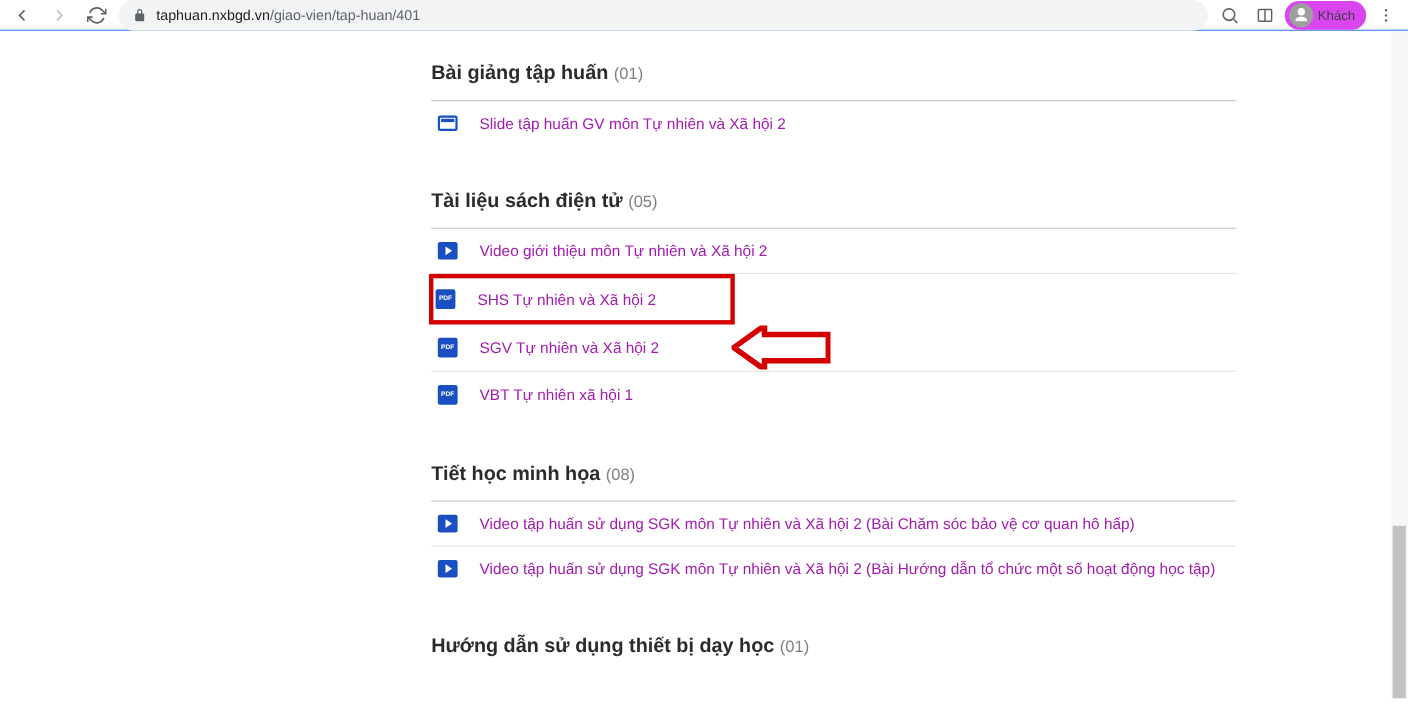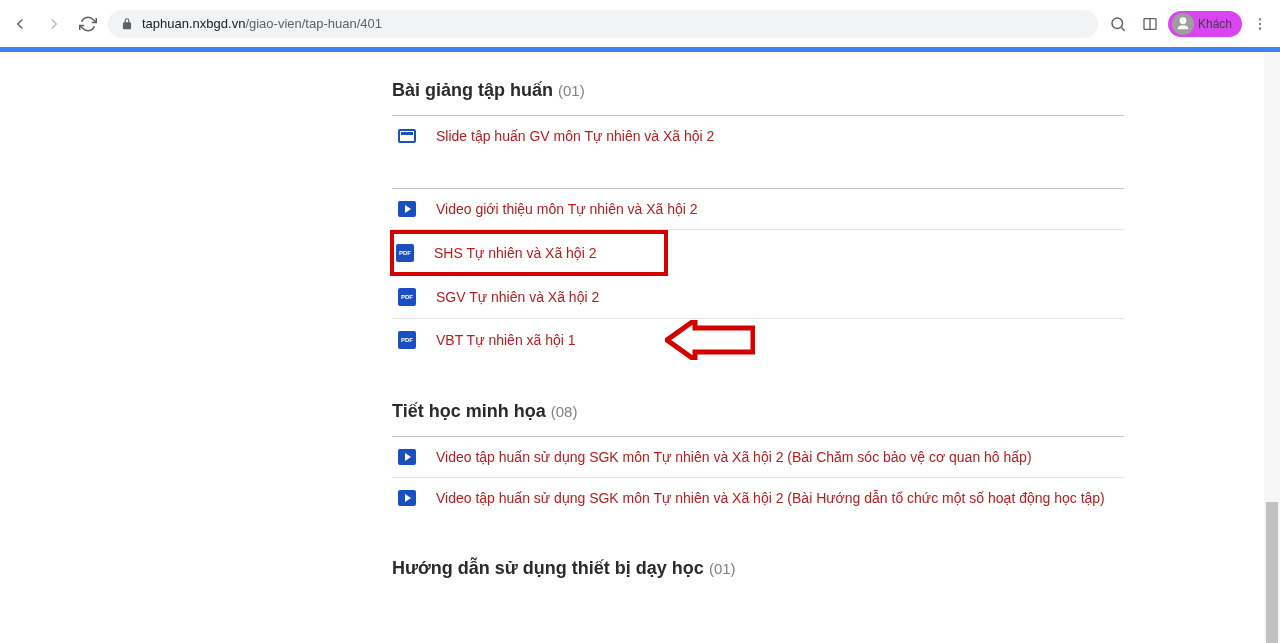--- a/index.html
+++ b/index.html
@@ -1,19 +1,19 @@
 <!DOCTYPE html>
 <html><head>
   <meta charset="utf-8">
   <style>
     * { margin: 0; padding: 0; box-sizing: border-box; }
     body { font-family: Arial, sans-serif; background: #fff; width: 1280px; height: 643px; overflow: hidden; }
 
     
-    .chrome-bar { display: flex; align-items: center; height: 52px; padding: 0 6px; gap: 6px; border-bottom: 5px solid #3b82f6; background: #fff; }
+    .chrome-bar { display: flex; align-items: center; height: 28px; padding: 0 6px; gap: 6px; border-bottom: 1px solid #3b82f6; background: #fff; }
     .nav-btn { width: 28px; height: 28px; display: flex; align-items: center; justify-content: center; border-radius: 50%; cursor: pointer; color: #5f6368; }
     .nav-btn.disabled { color: #bdbdbd; }
     .nav-btn svg { width: 18px; height: 18px; }
     .url-bar { flex: 1; display: flex; align-items: center; height: 28px; background: #f1f3f4; border-radius: 14px; padding: 0 12px; gap: 8px; color: #5f6368; font-size: 13px; }
     .url-bar .lock { width: 14px; height: 14px; }
     .url-text { color: #202124; }
     .url-path { color: #5f6368; }
     .right-icons { display: flex; align-items: center; gap: 4px; }
     .icon-btn { width: 28px; height: 28px; display: flex; align-items: center; justify-content: center; cursor: pointer; color: #5f6368; }
     .profile-chip { display: flex; align-items: center; gap: 4px; background: #d946ef; border-radius: 16px; padding: 2px 10px 2px 4px; cursor: pointer; }
@@ -25,21 +25,21 @@
     
     .viewport { position: relative; height: 607px; overflow: hidden; }
     .content { width: 1264px; padding: 20px 0 0 392px; }
 
     .section-title { font-size: 18px; font-weight: 700; color: #2b2b2b; padding: 8px 0; }
     .section-count { font-weight: 400; color: #828282; font-size: 15px; }
     .section-rule { border-top: 1px solid #c6c6c6; margin-top: 6px; }
 
     .item-row { display: flex; align-items: center; gap: 20px; padding: 12px 6px; border-bottom: 1px solid #e4e4e4; cursor: pointer; position: relative; }
     .item-row:last-child { border-bottom: none; }
-    .item-label { font-size: 14px; color: #b91c1c; }
+    .item-label { font-size: 14px; color: #a21caf; }
 
     .icon-slide { width: 18px; height: 14px; border: 2px solid #1a4fc2; border-radius: 2px; position: relative; }
     .icon-slide::after { content: ""; position: absolute; top: 1px; left: 1px; right: 1px; height: 3px; background: #1a4fc2; }
 
     .icon-video { width: 18px; height: 16px; background: #1a4fc2; border-radius: 2px; position: relative; display: flex; align-items: center; justify-content: center; }
     .icon-video::after { content: ""; width: 0; height: 0; border-left: 6px solid #fff; border-top: 4px solid transparent; border-bottom: 4px solid transparent; margin-left: 1px; }
 
     .icon-pdf { width: 18px; height: 18px; background: #1a4fc2; border-radius: 2px; display: flex; align-items: center; justify-content: center; color: #fff; font-size: 6px; font-weight: bold; }
 
     .highlight-box { border: 4px solid #d40000; }
@@ -121,20 +121,23 @@
         <span>Bài giảng tập huấn</span> <span class="section-count">(01)</span>
       </div>
       <div class="section-rule"></div>
       <div class="item-row">
         <div class="icon-slide"></div>
         <span class="item-label">Slide tập huấn GV môn Tự nhiên và Xã hội 2</span>
       </div>
     </div>
 
     <div class="section">
+      <div class="section-title">
+        <span>Tài liệu sách điện tử</span> <span class="section-count">(05)</span>
+      </div>
       <div class="section-rule"></div>
       <div class="item-row">
         <div class="icon-video"></div>
         <span class="item-label">Video giới thiệu môn Tự nhiên và Xã hội 2</span>
       </div>
       <div class="item-row highlight-box">
         <div class="icon-pdf">
             <span>PDF</span>
           </div>
         <span class="item-label">SHS Tự nhiên và Xã hội 2</span>

